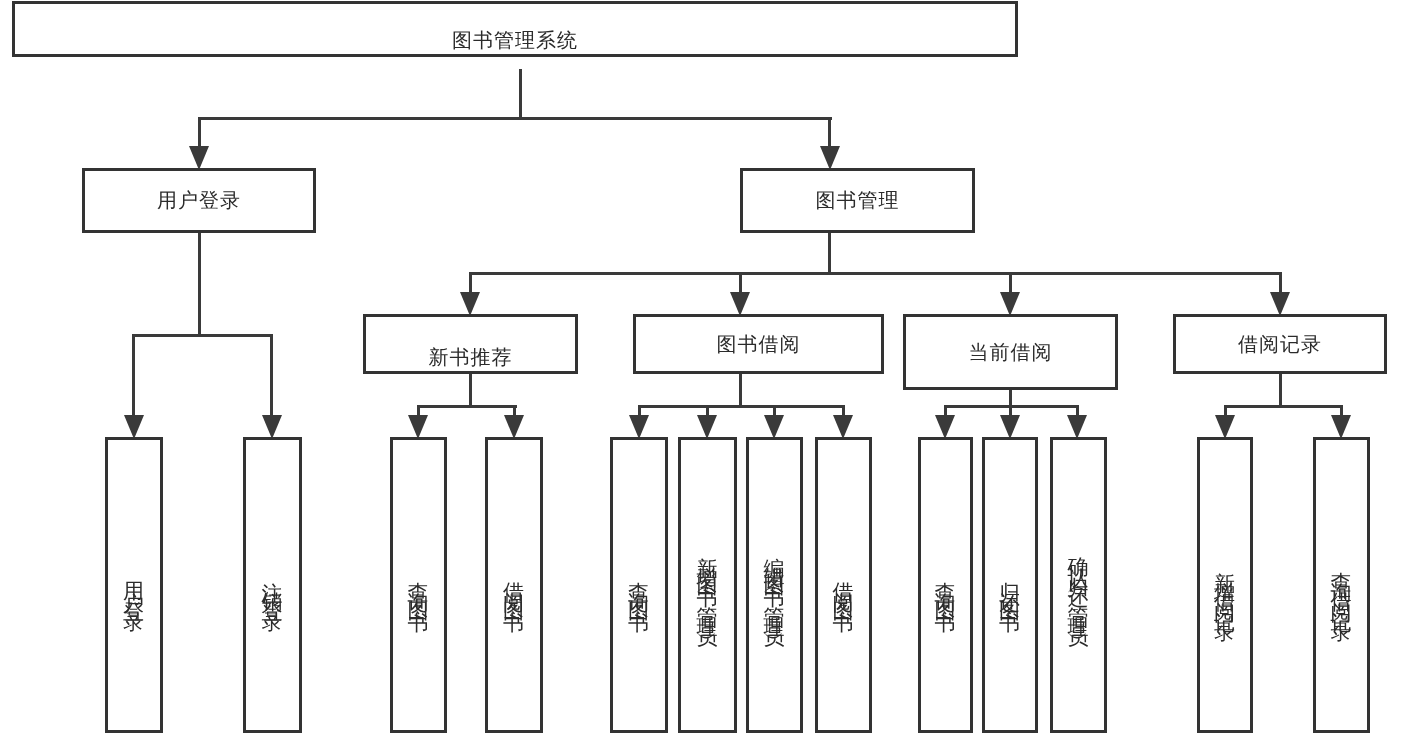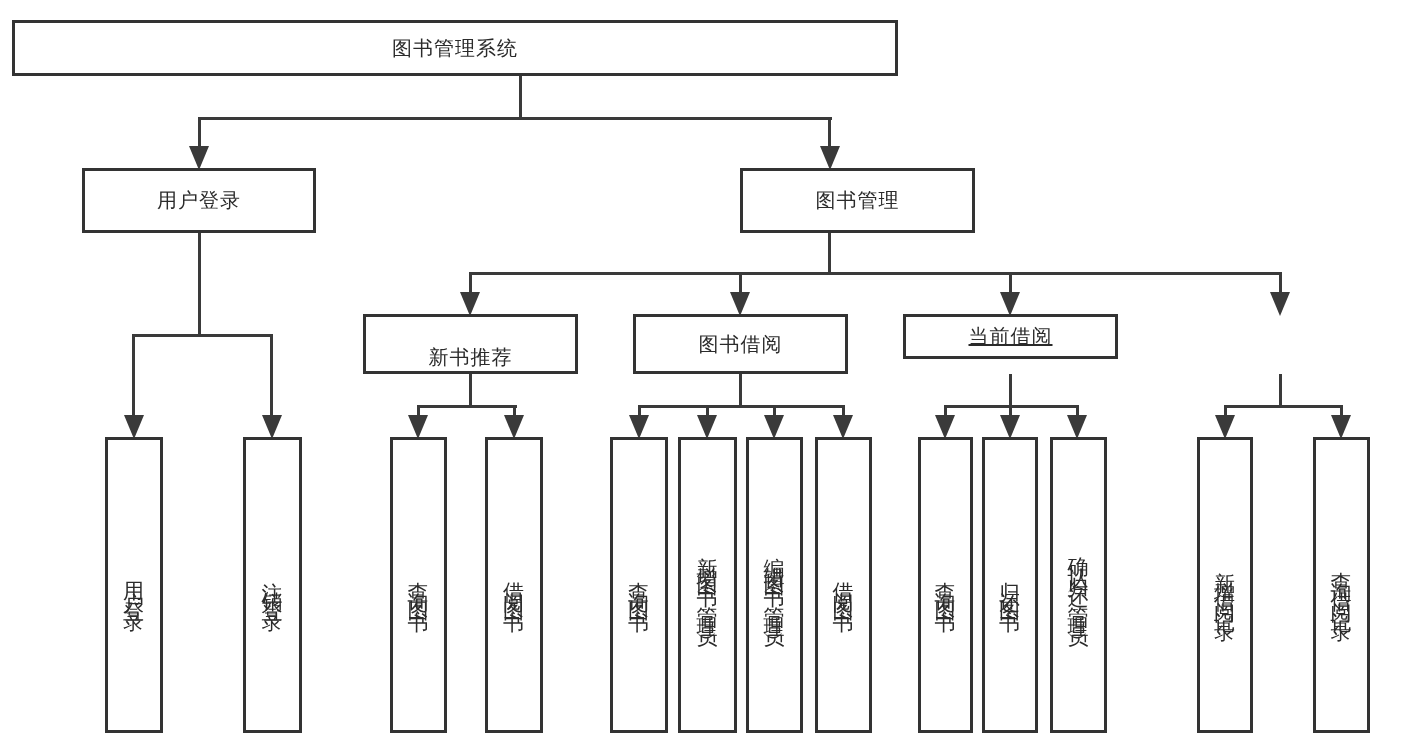--- a/index.html
+++ b/index.html
@@ -115,39 +115,42 @@
   <div class="vline" style="left:1076px;top:405px;height:13px;"></div>
   <div class="arrow" style="left:1067px;top:415px;"></div>
 
   <div class="vline" style="left:1279px;top:374px;height:34px;"></div>
   <div class="hline" style="left:1224px;top:405px;width:118px;"></div>
   <div class="vline" style="left:1224px;top:405px;height:13px;"></div>
   <div class="arrow" style="left:1215px;top:415px;"></div>
   <div class="vline" style="left:1340px;top:405px;height:13px;"></div>
   <div class="arrow" style="left:1331px;top:415px;"></div>
 
-  <div class="box" style="left:12px;top:20px;width:886px;height:56px;">
+  <div class="box" style="left:12px;top:1px;width:1006px;height:56px;align-items:flex-end;">
     <span>图书管理系统</span>
   </div>
 
   <div class="box" style="left:82px;top:168px;width:234px;height:65px;">
     <span>用户登录</span>
   </div>
   <div class="box" style="left:712px;top:168px;width:235px;height:65px;margin-left:28px;">
     <span>图书管理</span>
   </div>
 
   <div class="box" style="left:363px;top:314px;width:215px;height:60px;align-items:flex-end;">
     <span>新书推荐</span>
   </div>
-  <div class="box" style="left:633px;top:314px;width:215px;height:60px;">
+  <div class="box" style="left:633px;top:314px;width:251px;height:60px;">
     <span>图书借阅</span>
   </div>
-  <div class="box" style="left:903px;top:314px;width:215px;height:45px;text-decoration:underline;">
+  <div class="box" style="left:903px;top:314px;width:215px;height:76px;">
     <span>当前借阅</span>
+  </div>
+  <div class="box" style="left:1173px;top:314px;width:214px;height:60px;">
+    <span>借阅记录</span>
   </div>
 
   <div class="box" style="left:105px;top:437px;width:58px;height:296px;">
     <span class="vtext">用户登录</span>
   </div>
   <div class="box" style="left:243px;top:437px;width:59px;height:296px;">
     <span class="vtext">注销登录</span>
   </div>
 
   <div class="box" style="left:390px;top:437px;width:57px;height:296px;">

